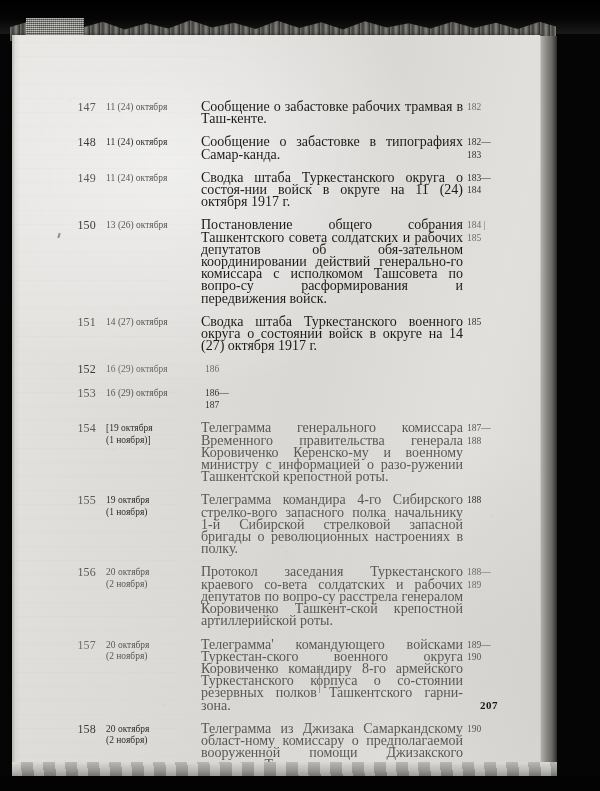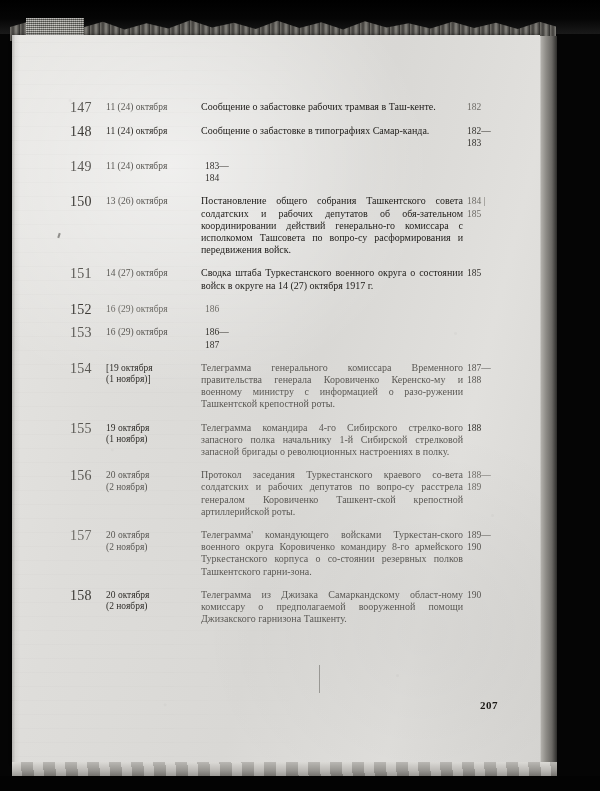--- a/index.html
+++ b/index.html
@@ -93,29 +93,29 @@
   
   .gutter{
     position:absolute;left:-2px;top:0;width:10px;height:100%;
     background:linear-gradient(90deg,rgba(90,88,84,.45),rgba(160,158,153,.12) 55%,rgba(0,0,0,0));
   }
 
   
   #index{position:absolute;left:58px;top:66px;width:432px;}
   .row{display:flex;align-items:flex-start;margin-bottom:11px;}
   .col-num{
-    flex:0 0 26px;font-size:14px;line-height:11.6px;
+    flex:0 0 26px;text-align:right;font-size:12px;line-height:11.6px;
     padding-top:1px;color:#3c3a36;letter-spacing:.2px;
   }
   .col-date{
     flex:0 0 95px;padding-left:10px;font-size:9.5px;line-height:11.6px;
     padding-top:1px;color:#2f2d29;white-space:pre-line;
   }
   .col-desc{
-    flex:0 0 262px;font-size:10px;line-height:12.2px;
+    flex:0 0 262px;font-size:14px;line-height:12.2px;
     text-align:justify;text-justify:inter-word;
     color:#1d1b18;hyphens:manual;
   }
   .col-pages{
     flex:1 1 auto;text-align:left;font-size:9.5px;line-height:12.2px;
     white-space:pre-line;color:#34322e;padding-left:4px;
   }
   
   .dim{color:#5a5854;}
   .dimmer{color:#6e6c67;}
@@ -160,20 +160,21 @@
         <div class="col-num">148</div>
         <div class="col-date">11 (24) октября</div>
         <div class="col-desc">Сообщение о забастовке в типографиях Самар-канда.</div>
         <div class="col-pages">182—
 183</div>
       </div>
 
       <div class="row">
         <div class="col-num dim">149</div>
         <div class="col-date dim">11 (24) октября</div>
+        <div class="col-desc">Сводка штаба Туркестанского округа о состоя-нии войск в округе на 11 (24) октября 1917 г.</div>
         <div class="col-pages">183—
 184</div>
       </div>
 
       <div class="row">
         <div class="col-num">150</div>
         <div class="col-date dim">13 (26) октября</div>
         <div class="col-desc">Постановление общего собрания Ташкентского совета солдатских и рабочих депутатов об обя-зательном координировании действий генерально-го комиссара с исполкомом Ташсовета по вопро-су расформирования и передвижения войск.</div>
         <div class="col-pages dimmer">184 |
 185</div>

